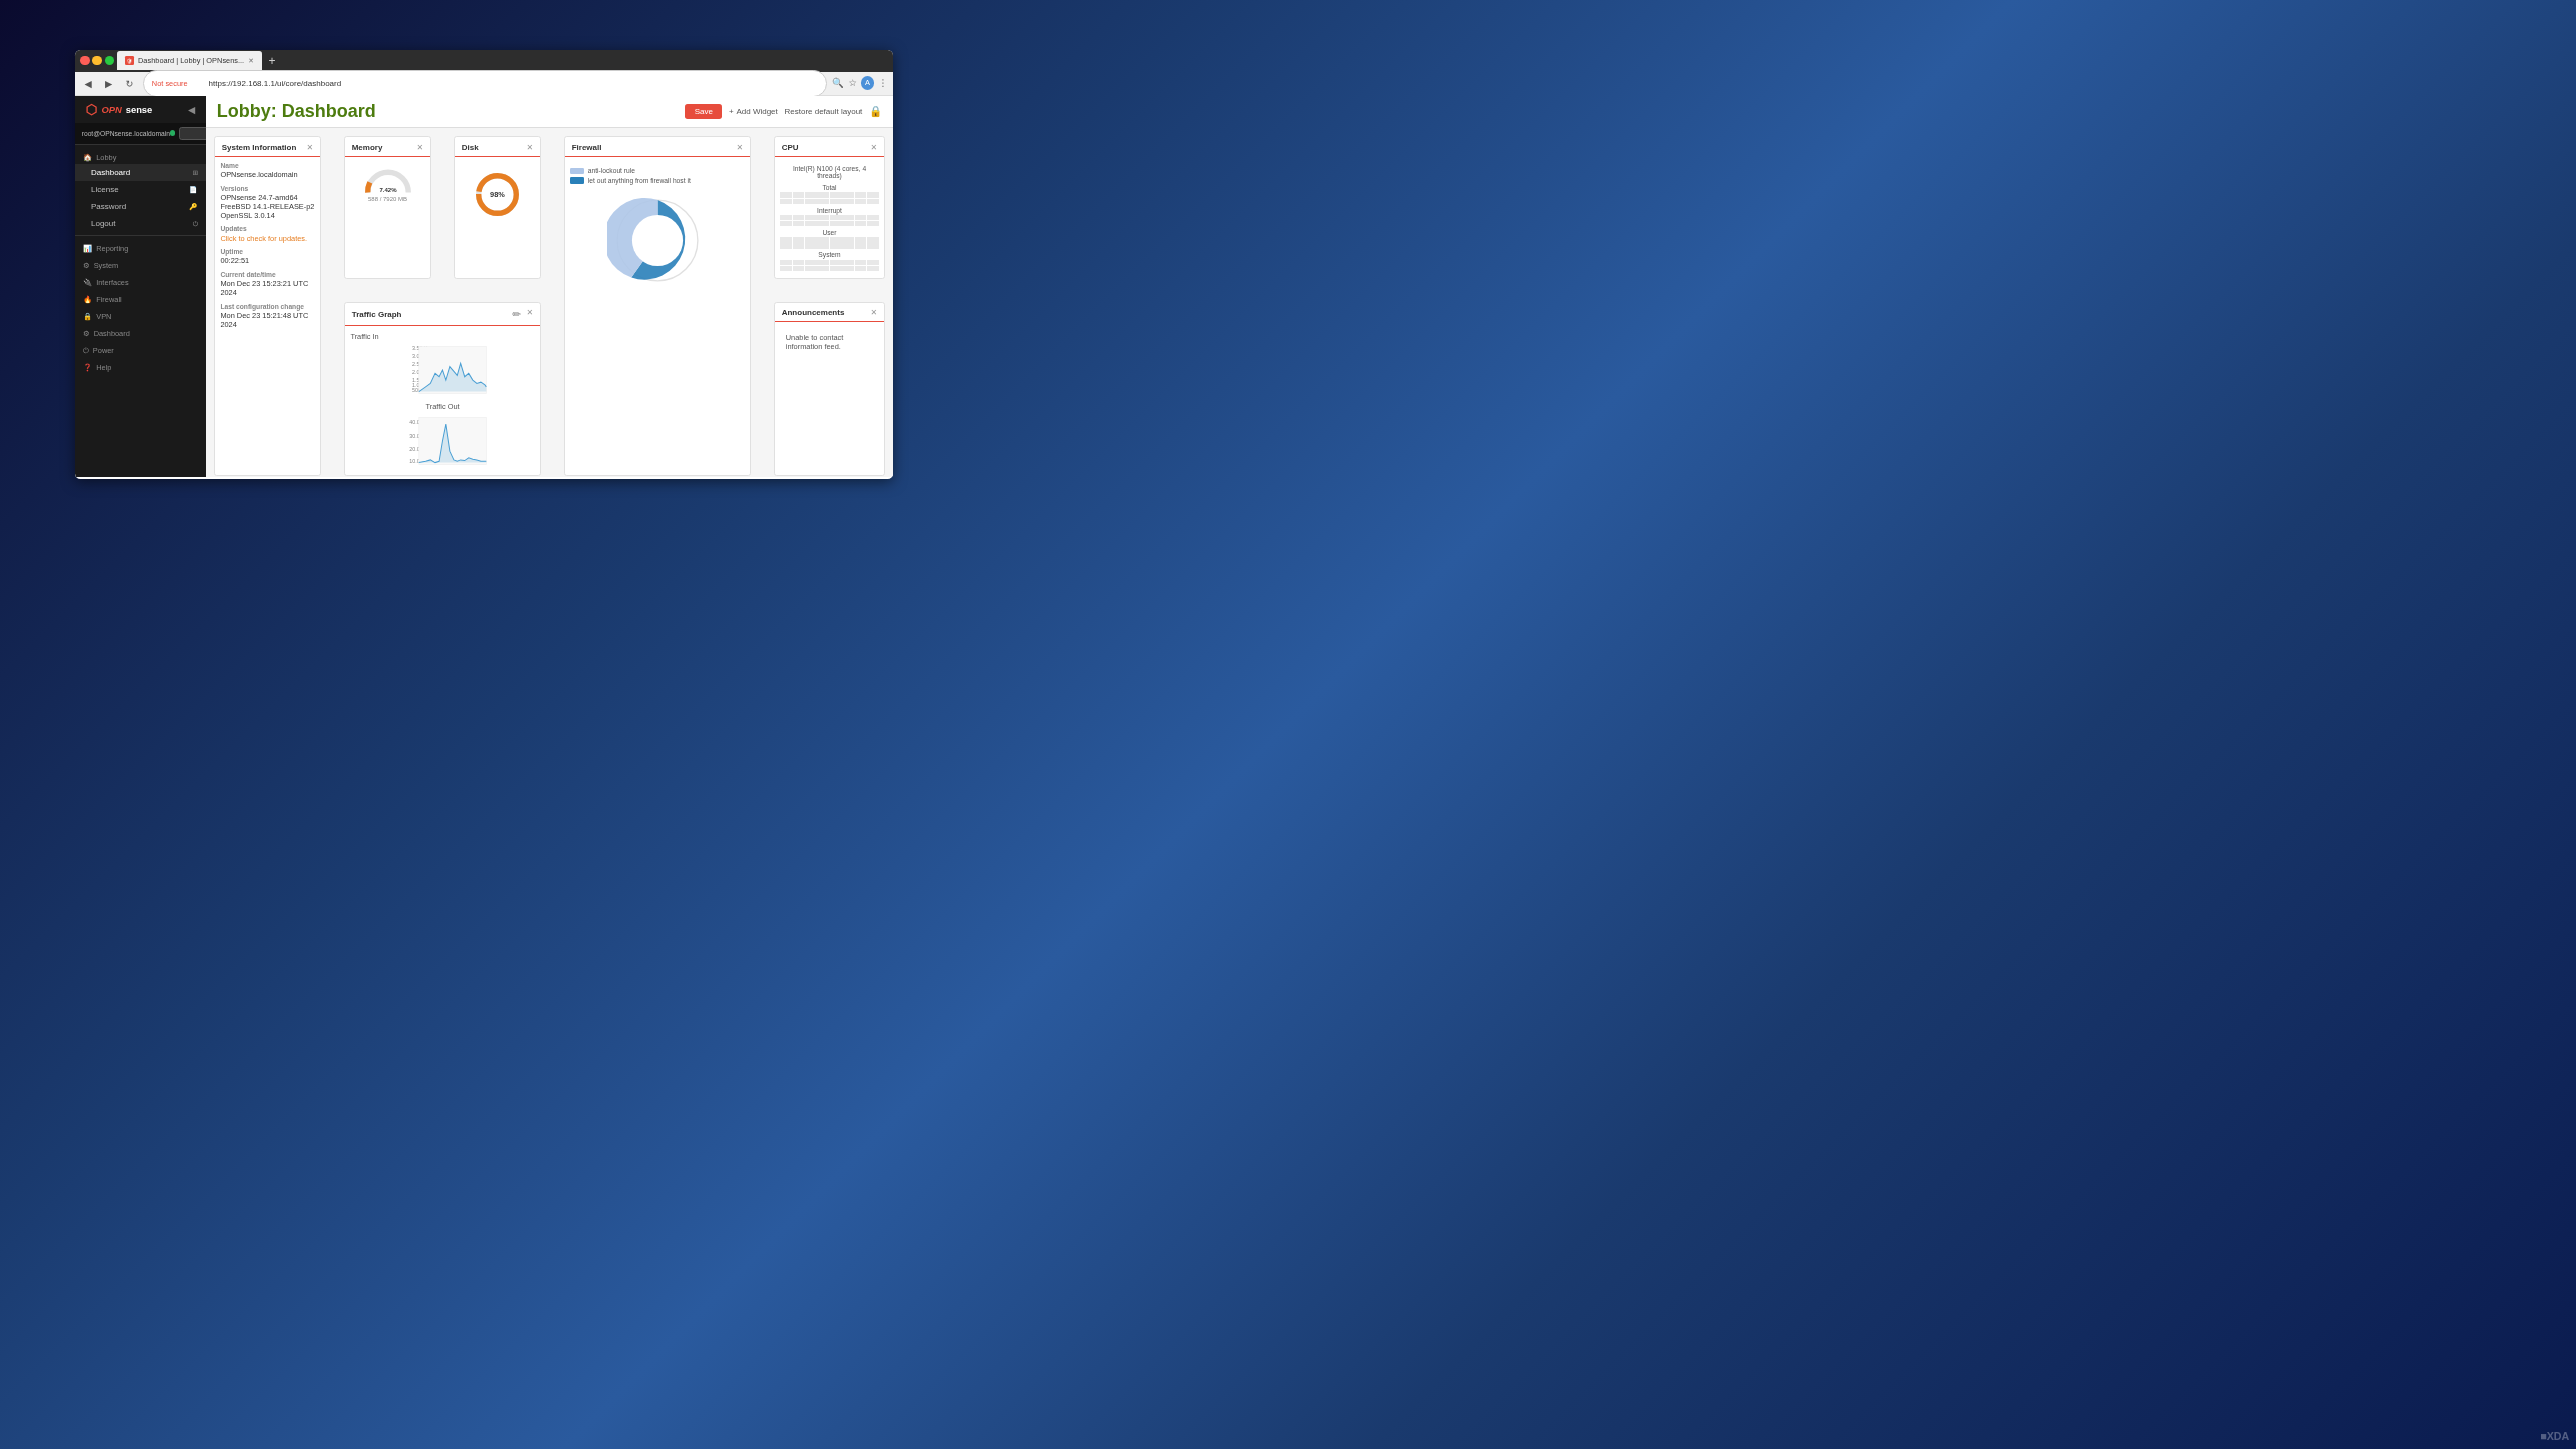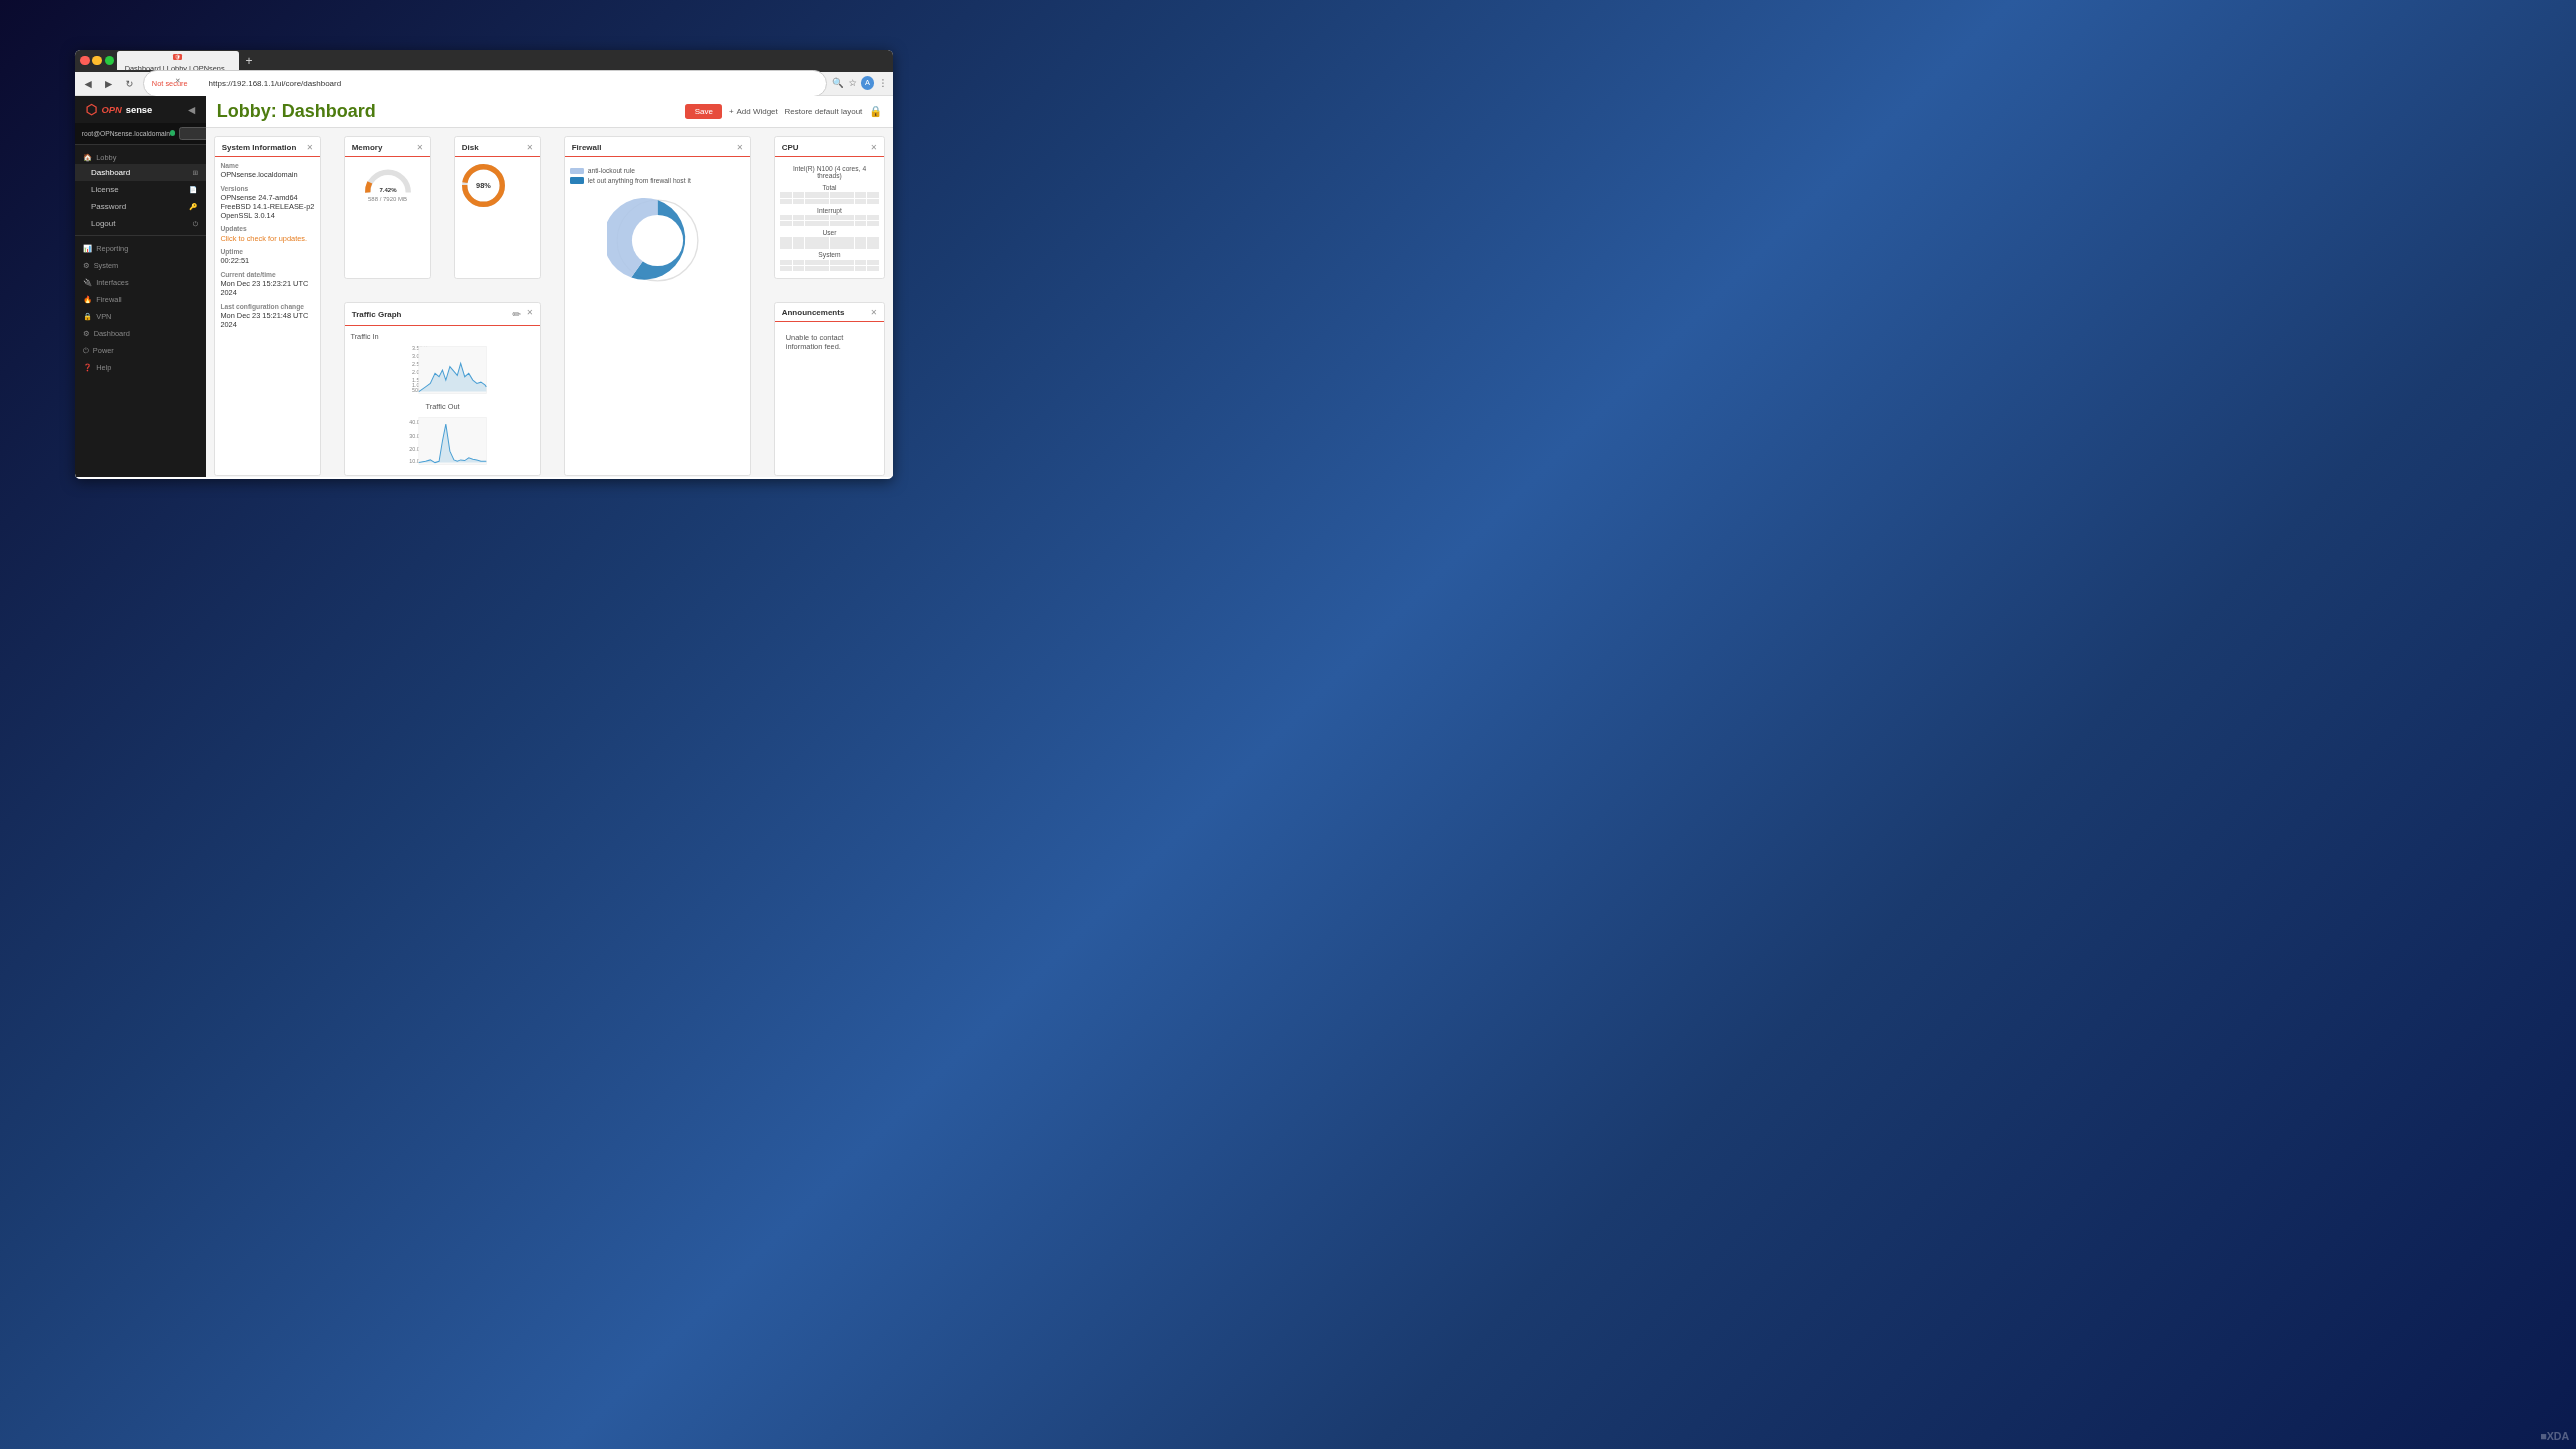--- a/index.html
+++ b/index.html
@@ -6,21 +6,21 @@
     body { font-family: Arial, sans-serif; background: #1a1a2e; overflow: hidden; width: 977px; height: 547px; }
 
     
     .browser-window { width: 818px; height: 429px; position: absolute; top: 50px; left: 75px; background: #fff; border-radius: 5.4px; overflow: hidden; box-shadow: 0 2.7px 13.4px rgba(0,0,0,0.5); }
     .browser-controls { display: flex; gap: 2.7px; align-items: center; }
     .browser-btn { width: 9.4px; height: 9.4px; border-radius: 50%; border: none; cursor: pointer; }
     .browser-btn.close { background: #ff5f57; }
     .browser-btn.minimize { background: #ffbd2e; }
     .browser-btn.maximize { background: #28ca41; }
     .tab-bar { display: flex; align-items: center; background: #2d2d2d; height: 21.5px; padding: 0 5.4px; gap: 2.7px; }
-    .tab { background: #3c3c3c; color: #ccc; padding: 2.7px 8px; border-radius: 2.7px 2.7px 0 0; font-size: 7.4px; display: flex; align-items: center; gap: 4px; height: 19px; flex-direction: column; }
+    .tab { background: #3c3c3c; color: #ccc; padding: 2.7px 8px; border-radius: 2.7px 2.7px 0 0; font-size: 7.4px; display: flex; align-items: center; gap: 4px; height: 19px; }
     .tab.active { background: #f0f0f0; color: #333; }
     .tab-favicon { width: 9.4px; height: 9.4px; background: #e74c3c; border-radius: 1.3px; display: flex; align-items: center; justify-content: center; font-size: 5.4px; color: white; }
     .tab-close { font-size: 6.7px; cursor: pointer; opacity: 0.7; }
     .tab-new { background: none; border: none; color: #ccc; font-size: 12px; cursor: pointer; padding: 0 4px; }
 
     .address-bar { background: #f0f0f0; height: 24px; display: flex; align-items: center; padding: 0 5.4px; gap: 5.4px; border-bottom: 0.7px solid #ddd; }
     .nav-btn { background: none; border: none; cursor: pointer; color: #555; font-size: 9.4px; padding: 2.7px 4px; }
     .address-input { flex: 1; background: #fff; border: 0.7px solid #ccc; border-radius: 13.4px; padding: 8px 8px; font-size: 8px; color: #333; display: flex; align-items: flex-start; gap: 21px; }
     .not-secure { color: #e74c3c; font-size: 7.4px; }
     .url-text { color: #333; font-size: 8px; }
@@ -282,21 +282,21 @@
             </svg>
             <div style="font-size:6px;color:#888;text-align:center;">588 / 7920 MB</div>
           </div>
         </div>
 
         <div class="widget w-disk">
           <div class="widget-header">
             <span class="widget-title">Disk</span>
             <span class="widget-close">✕</span>
           </div>
-          <div class="widget-body" style="display:flex;flex-direction:column;">
+          <div class="widget-body" style="display:flex;flex-direction:column;align-items:center;margin-top:9px;">
             <svg width="47" height="47" viewBox="0 0 70 70">
               <circle cx="35" cy="35" r="28" stroke="#e0e0e0" stroke-width="8" fill="none"></circle>
 
               <circle cx="35" cy="35" r="28" stroke="#e67e22" stroke-width="8" fill="none" stroke-dasharray="175.9 3.6" stroke-dashoffset="44" transform="rotate(-90 35 35)"></circle>
               <text x="35" y="39" text-anchor="middle" font-size="11" font-weight="bold" fill="#333">98%</text>
             </svg>
           </div>
         </div>
 
         <div class="widget w-firewall">

